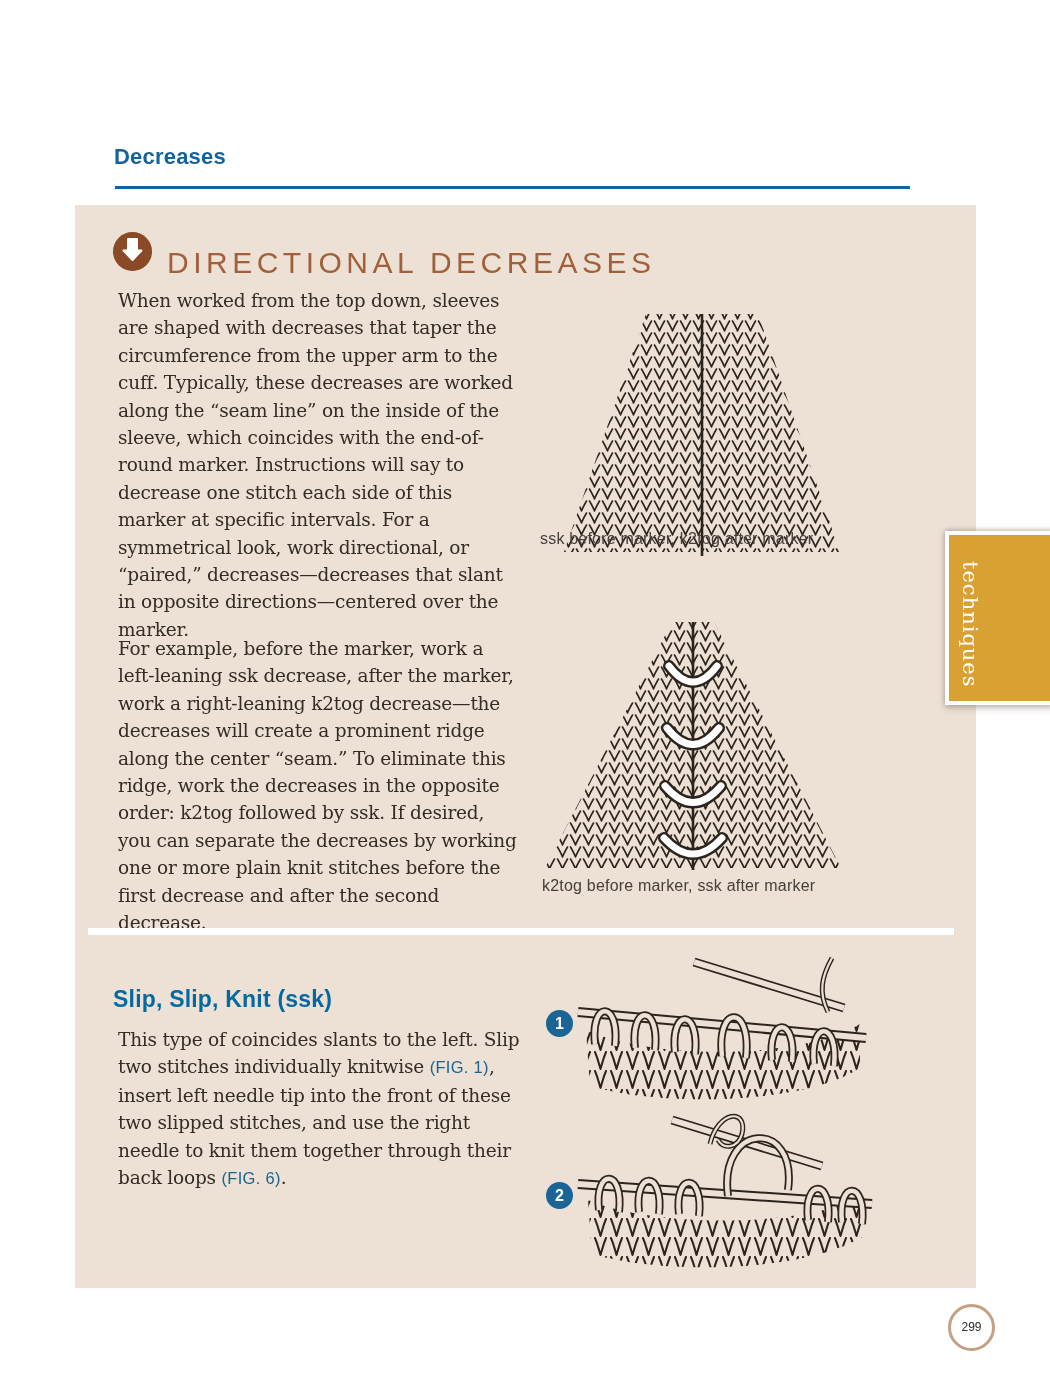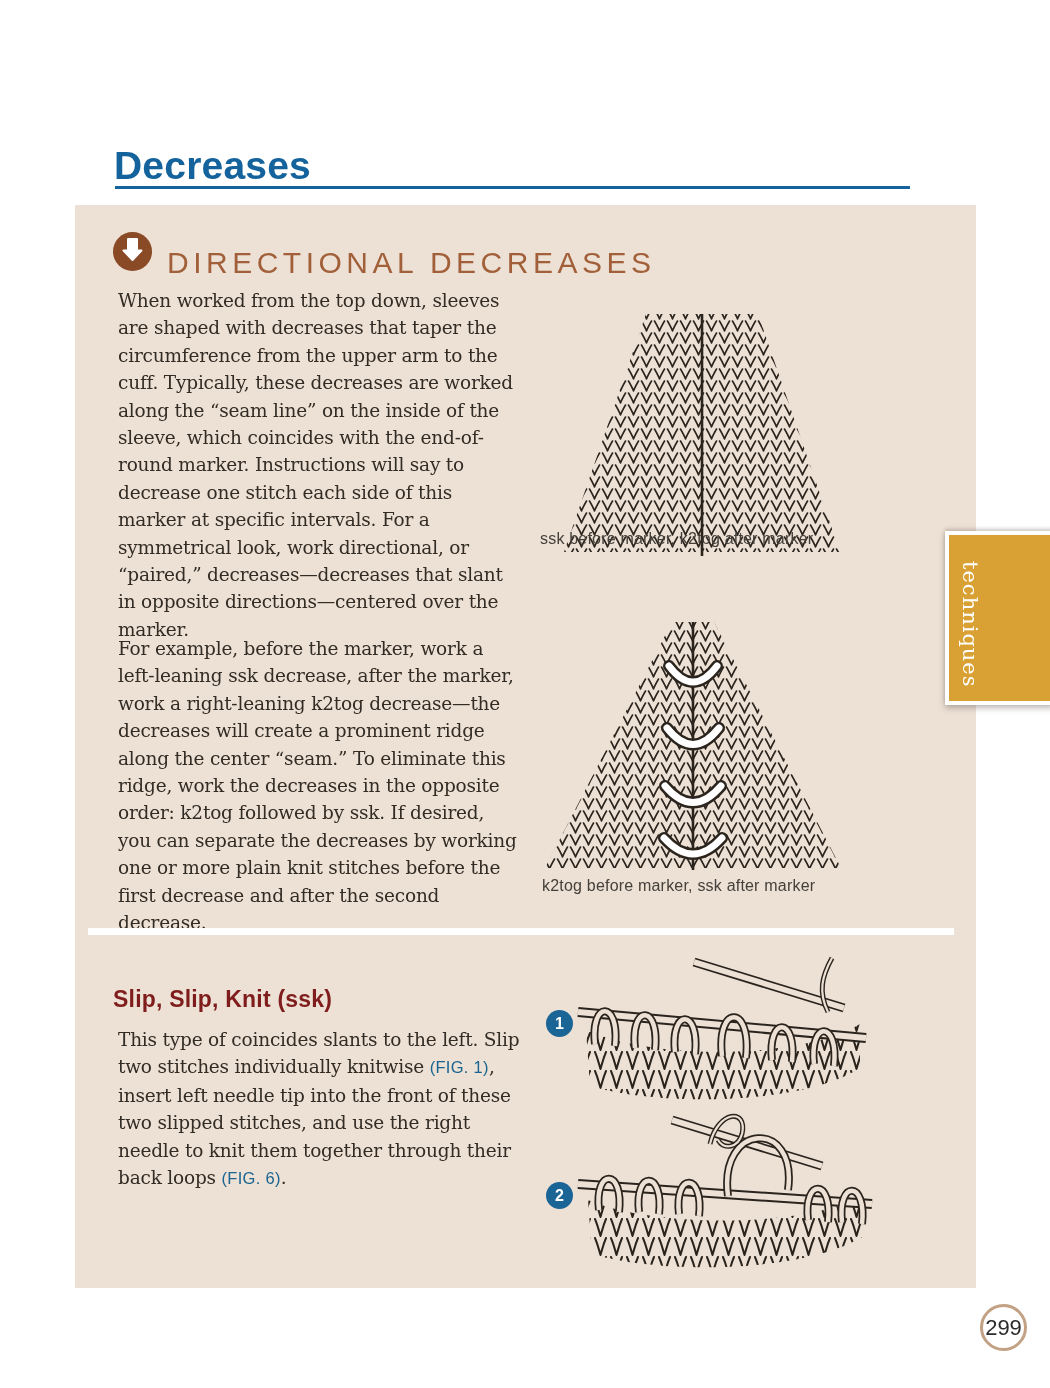--- a/index.html
+++ b/index.html
@@ -3,21 +3,21 @@
 <meta charset="utf-8">
 <style>
   html,body{margin:0;padding:0;}
   body{
     width:1050px;height:1388px;position:relative;background:#ffffff;
     font-family:"Liberation Sans",sans-serif;overflow:hidden;
   }
   .abs{position:absolute;}
   
   .page-title{
-    left:114px;top:144px;font-size:39px;font-weight:bold;color:#15639c;
+    left:114px;top:144px;font-size:22px;font-weight:bold;color:#15639c;
     letter-spacing:0.2px;font-family:"Liberation Sans",sans-serif;
   }
   .title-rule{left:115px;top:186px;width:795px;height:3px;background:#15639c;}
   
   .panel{left:75px;top:205px;width:901px;height:1083px;background:#ede1d6;}
   
   .dd-icon{left:113px;top:232px;width:39px;height:39px;}
   .dd-heading{
     left:167px;top:246px;font-size:30px;font-weight:400;color:#a2603a;
     letter-spacing:4.5px;
@@ -31,21 +31,21 @@
   .caption{
     font-size:16px;color:#45403a;letter-spacing:0.2px;
   }
   .caption1{left:540px;top:530px;}
   .caption2{left:542px;top:877px;}
   .illo-a{left:562px;top:308px;}
   .illo-b{left:543px;top:618px;}
   .divider{left:88px;top:928px;width:866px;height:7px;background:#ffffff;}
   
   .ssk-heading{
-    left:113px;top:986px;font-size:23px;font-weight:bold;color:#7f1d1d;
+    left:113px;top:986px;font-size:23px;font-weight:bold;color:#0369a1;
     letter-spacing:0.2px;
   }
   .ssk-para{left:113px;top:1021px;}
   .fig-ref{
     color:#19648f;font-weight:normal;font-family:"Liberation Sans",sans-serif;
     font-size:16.5px;letter-spacing:0.3px;
   }
   .fig-badge{
     width:27px;height:27px;border-radius:50%;background:#1b6496;color:#fff;
     font-size:16px;font-weight:bold;text-align:center;line-height:27px;
@@ -62,21 +62,21 @@
   }
   .side-tab-label{
     position:absolute;left:9px;top:26px;color:#ffffff;
     writing-mode:vertical-rl;font-family:"DejaVu Serif",serif;
     font-size:21px;letter-spacing:1px;
   }
   
   .page-circle{
     left:948px;top:1304px;width:41px;height:41px;border:3.5px solid #c3a184;
     border-radius:50%;background:#fff;text-align:center;line-height:41px;
-    font-size:22px;color:#2b2b2b;font-family:"Liberation Sans",sans-serif;margin-left:32px;
+    font-size:12px;color:#2b2b2b;font-family:"Liberation Sans",sans-serif;
   }
 </style>
 </head>
 <body>
 
 <div class="abs page-title">Decreases</div>
 <div class="abs title-rule"></div>
 
 <div class="abs panel"></div>
 

